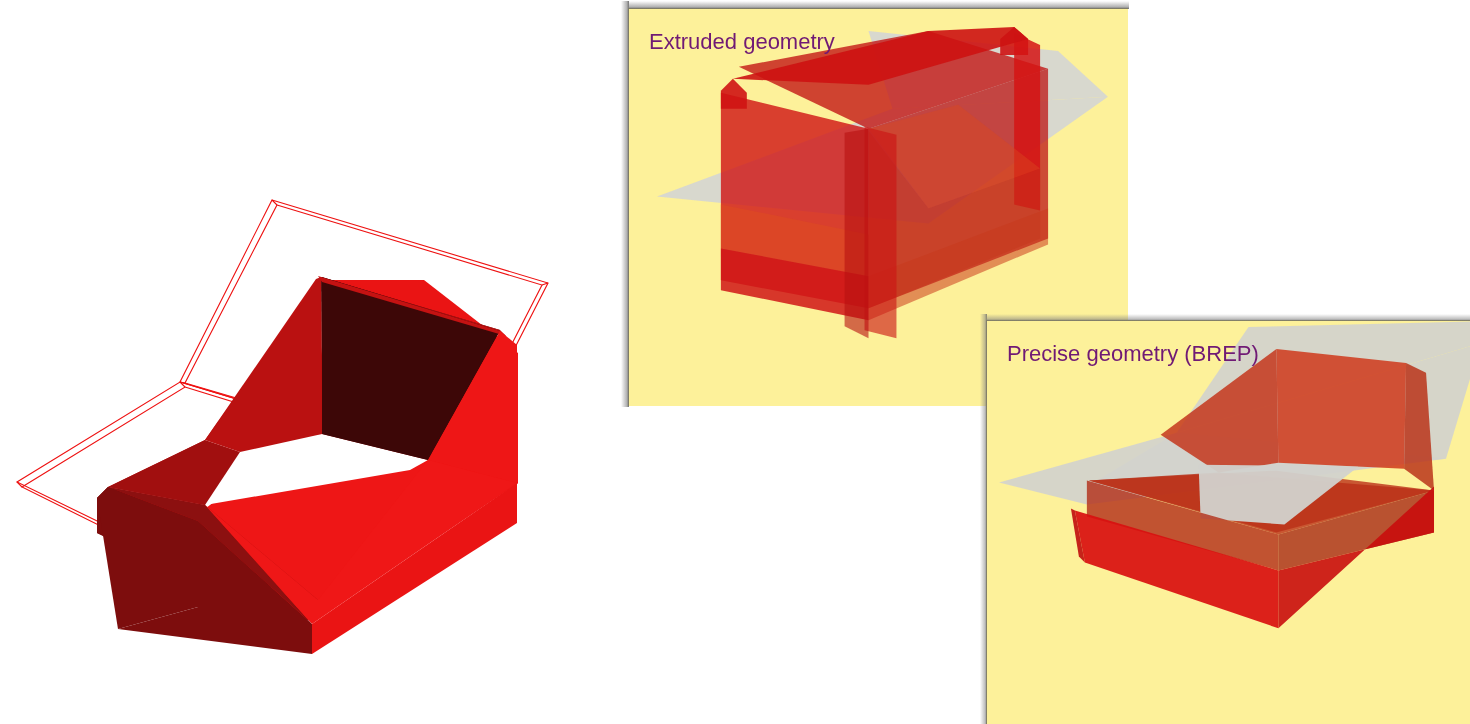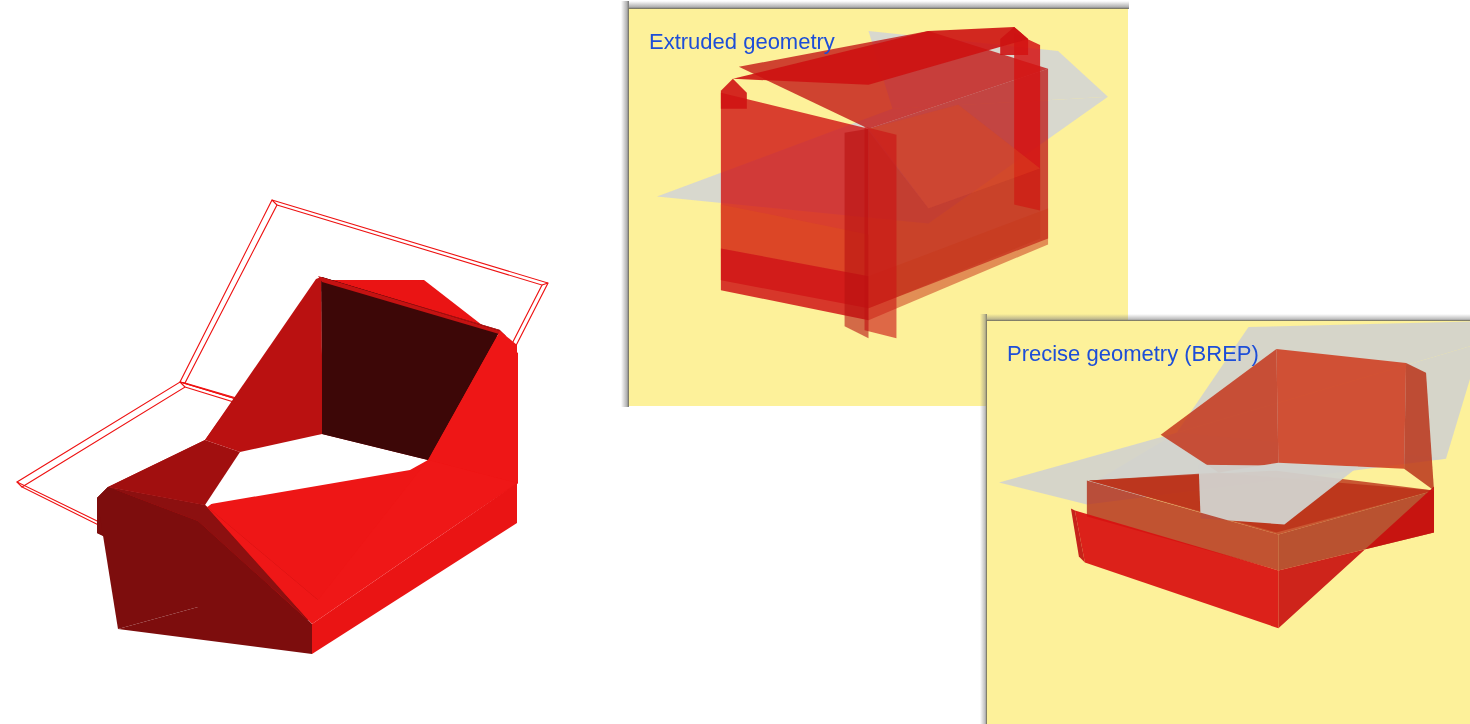--- a/index.html
+++ b/index.html
@@ -82,21 +82,21 @@
     width: 503px; height: 7px;
     background: linear-gradient(to bottom, rgba(255,255,255,0) 0%, rgba(130,130,130,0.5) 70%, rgba(100,100,100,0.8) 100%);
   }
 
   .panel-label {
     position: absolute;
     left: 20px;
     top: 20px;
     font-size: 22px;
     line-height: 26px;
-    color: #1d4ed8;
+    color: #701a75;
     font-family: "Liberation Sans", sans-serif;
     white-space: nowrap;
     user-select: none;
   }
 
   .viewport {
     position: absolute;
     left: 0; top: 0;
     width: 100%;
     height: 100%;

